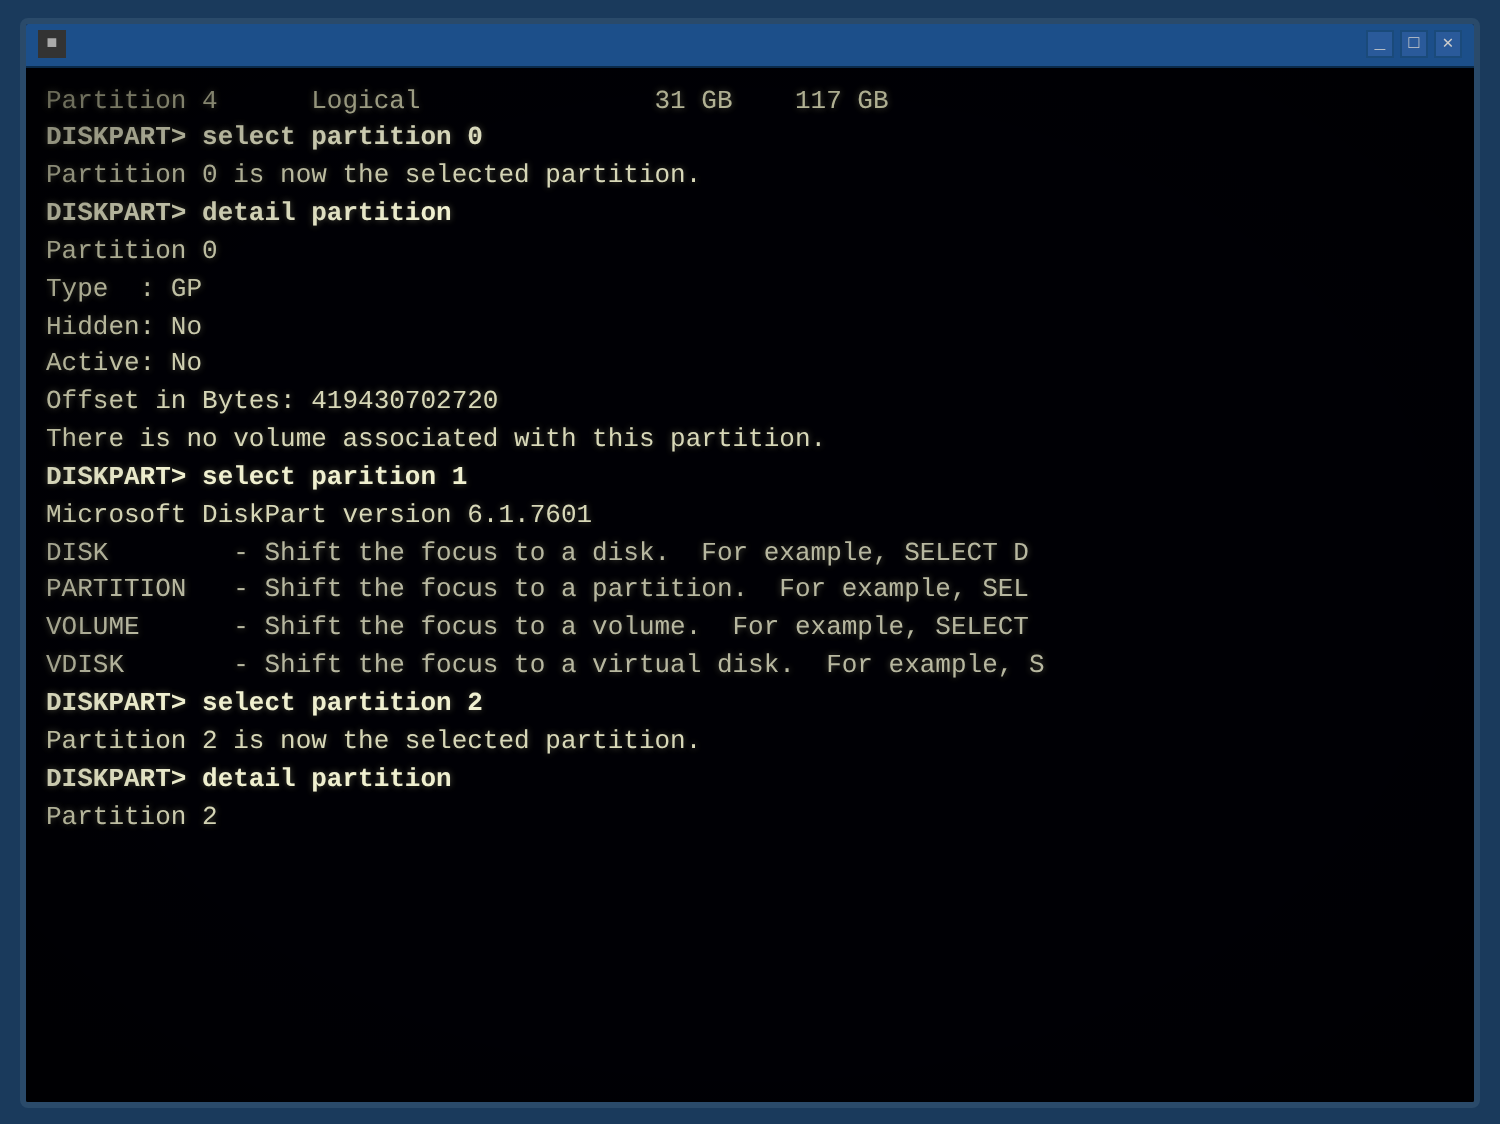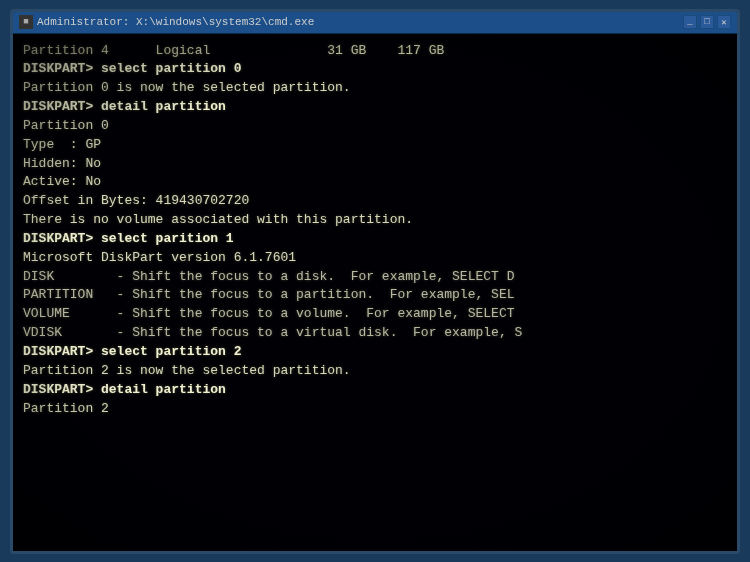--- a/index.html
+++ b/index.html
@@ -112,21 +112,20 @@
     .line-help {
       color: #b8b8a0;
     }
   </style>
 </head>
 <body>
 
 <div class="monitor-outer">
   <div class="title-bar">
     <div class="title-bar-icon">■</div>
-    <span class="title-bar-text">Administrator: X:\windows\system32\cmd.exe</span>
     <div class="title-bar-buttons">
       <div class="title-btn">_</div>
       <div class="title-btn">□</div>
       <div class="title-btn">✕</div>
     </div>
   </div>
 
   <div class="terminal-screen">
     <div class="terminal-content" id="terminal-lines"><div class="line-table">Partition 4      Logical               31 GB    117 GB</div><div class="line-cmd">DISKPART&gt; select partition 0</div><div class="line-output"></div><div class="line-output">Partition 0 is now the selected partition.</div><div class="line-output"></div><div class="line-cmd">DISKPART&gt; detail partition</div><div class="line-output"></div><div class="line-output">Partition 0</div><div class="line-output">Type  : GP</div><div class="line-output">Hidden: No</div><div class="line-output">Active: No</div><div class="line-output">Offset in Bytes: 419430702720</div><div class="line-output"></div><div class="line-output">There is no volume associated with this partition.</div><div class="line-output"></div><div class="line-cmd">DISKPART&gt; select parition 1</div><div class="line-output"></div><div class="line-output">Microsoft DiskPart version 6.1.7601</div><div class="line-output"></div><div class="line-help">DISK        - Shift the focus to a disk.  For example, SELECT D</div><div class="line-help">PARTITION   - Shift the focus to a partition.  For example, SEL</div><div class="line-help">VOLUME      - Shift the focus to a volume.  For example, SELECT</div><div class="line-help">VDISK       - Shift the focus to a virtual disk.  For example, S</div><div class="line-output"></div><div class="line-cmd">DISKPART&gt; select partition 2</div><div class="line-output"></div><div class="line-output">Partition 2 is now the selected partition.</div><div class="line-output"></div><div class="line-cmd">DISKPART&gt; detail partition</div><div class="line-output"></div><div class="line-output">Partition 2</div></div>
   </div>

